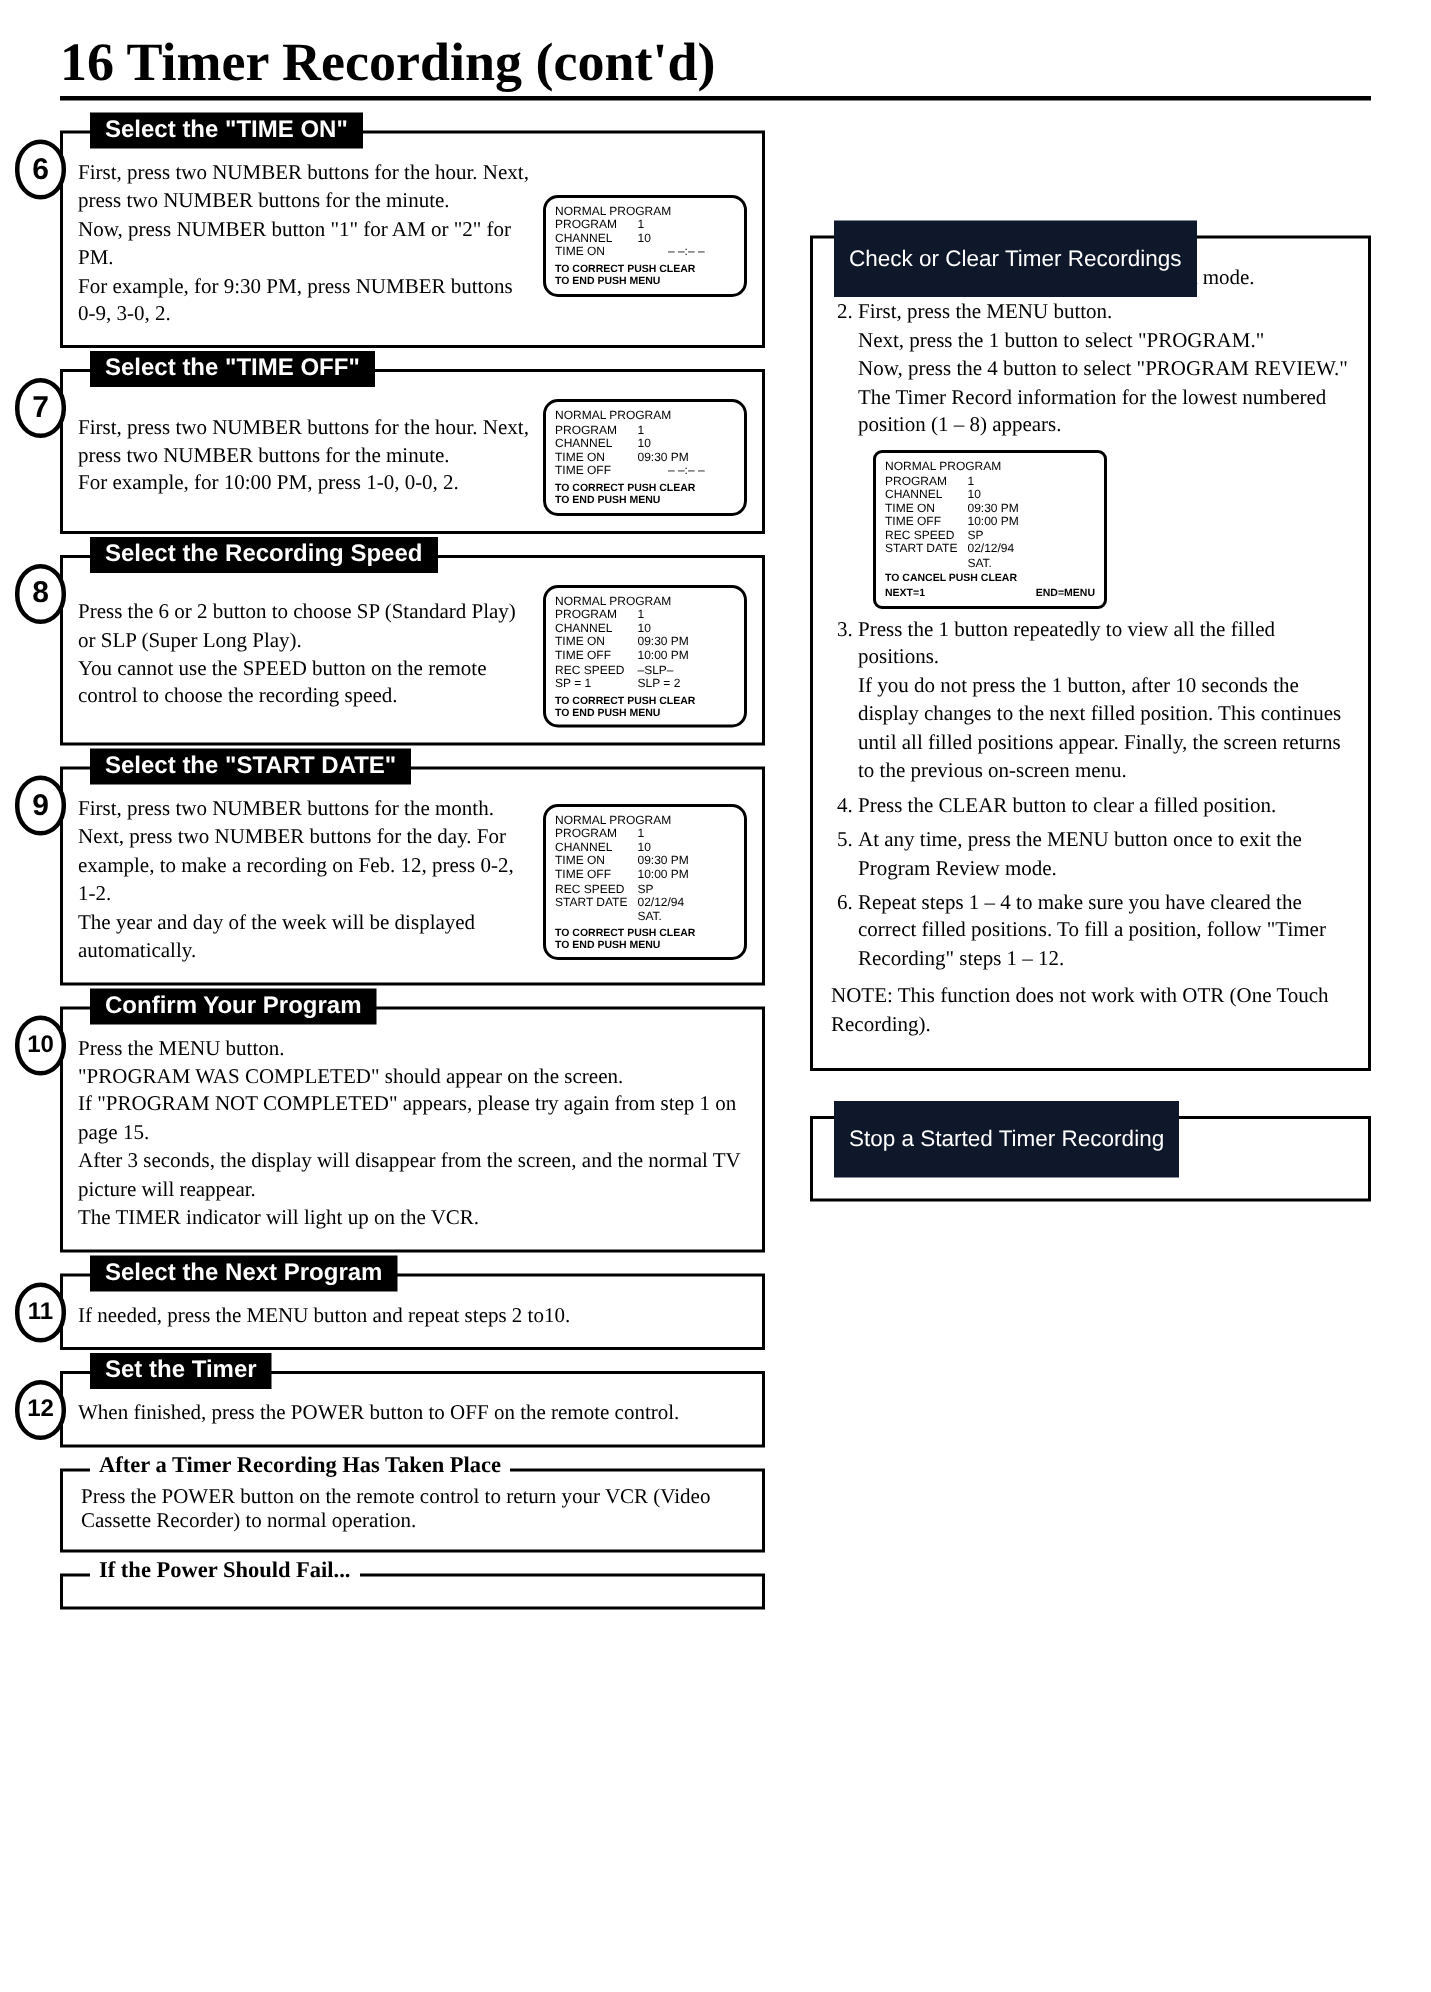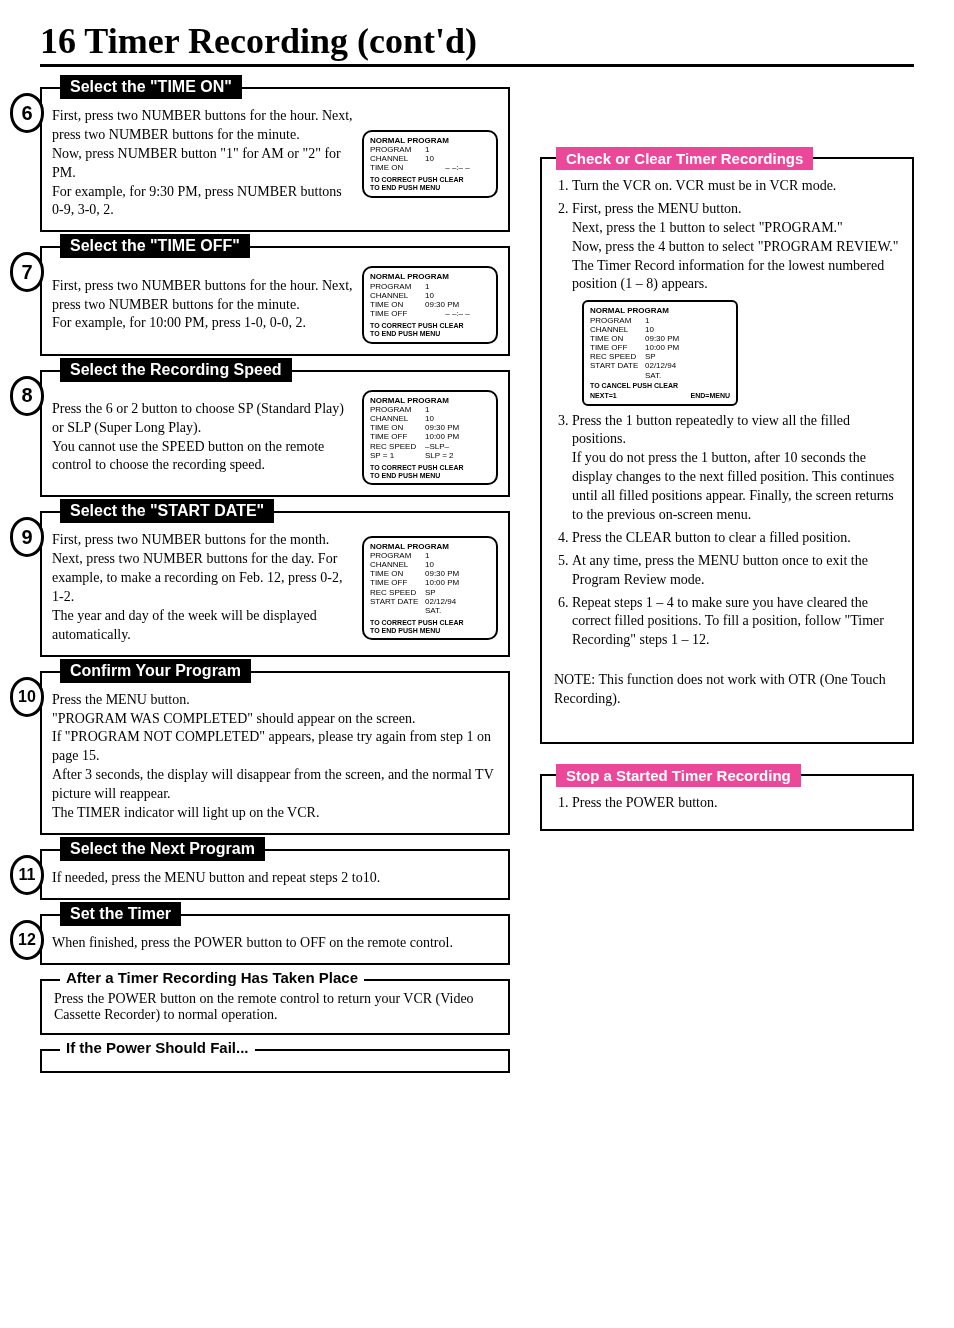--- a/index.html
+++ b/index.html
@@ -8,34 +8,34 @@
 .cols{display:flex;gap:30px}
 .left{flex:0 0 470px}
 .right{flex:1}
 .step{border:2px solid #000;margin-bottom:14px;position:relative;padding:8px 10px 10px 10px}
 .step-title{position:absolute;top:-14px;left:18px;background:#000;color:#fff;font-family:Arial,Helvetica,sans-serif;font-weight:bold;font-size:16px;padding:3px 10px}
 .step-num{position:absolute;left:-32px;top:4px;width:28px;height:34px;border:3px solid #000;border-radius:50%/48%;display:flex;align-items:center;justify-content:center;font-family:Arial,Helvetica,sans-serif;font-weight:bold;font-size:20px;background:#fff}
 .step-body{margin-top:10px;line-height:1.35}
 .step-flex{display:flex;gap:8px;align-items:center}
 .step-text{flex:1}
 .osd{border:2px solid #000;border-radius:10px;padding:4px 6px;font-family:Arial,Helvetica,sans-serif;font-size:8px;line-height:1.15;width:120px;flex-shrink:0}
-.osd-title{font-weight:bold;text-align:left}
+.osd-title{font-weight:normal;text-align:left}
 .osd-row{display:flex}
 .osd-row .k{width:55px}
 .osd-row .v{flex:1}
 .osd-foot{margin-top:4px;font-size:7px;font-weight:bold;line-height:1.1}
 .osd-foot2{margin-top:2px;font-size:7px;font-weight:bold;display:flex;justify-content:space-between}
 .blink{text-align:center}
 .rbox{border:2px solid #000;margin-bottom:30px;position:relative;padding:10px 12px 12px 12px}
-.rbox-title{position:absolute;top:-12px;left:14px;background:#ec4899;color:#fff;font-family:Arial,Helvetica,sans-serif;font-weight:bold;font-size:15px;padding:3px 10px}
+.rbox-title{position:absolute;top:-12px;left:14px;background:#0f172a;color:#fff;font-family:Arial,Helvetica,sans-serif;font-weight:normal;font-size:15px;padding:17px 10px}
 .rbox ol{margin:8px 0 0 0;padding-left:18px}
 .rbox li{margin-bottom:4px;line-height:1.35}
-.rbox p{margin:21px 0;line-height:1.35}
+.rbox p{margin:6px 0;line-height:1.35}
 .sub-box{border:2px solid #000;margin-bottom:14px;position:relative;padding:10px 12px}
-.sub-title{position:absolute;top:-12px;left:18px;background:#fff;font-family:Liberation Sans, sans-serif;font-weight:bold;font-size:15px;padding:0 6px}
+.sub-title{position:absolute;top:-12px;left:18px;background:#fff;font-family:Liberation Serif, serif;font-weight:bold;font-size:15px;padding:0 6px}
 .osd-inline{border:2px solid #000;border-radius:6px;padding:4px 6px;font-family:Arial,Helvetica,sans-serif;font-size:8px;line-height:1.15;width:140px;margin:6px 0 6px 10px}
 .note{margin-top:6px}
 </style>
 </head>
 <body>
 
 <div class="page-title">
   <span class="num">16</span> <span>Timer Recording (cont'd)</span>
 </div>
 

